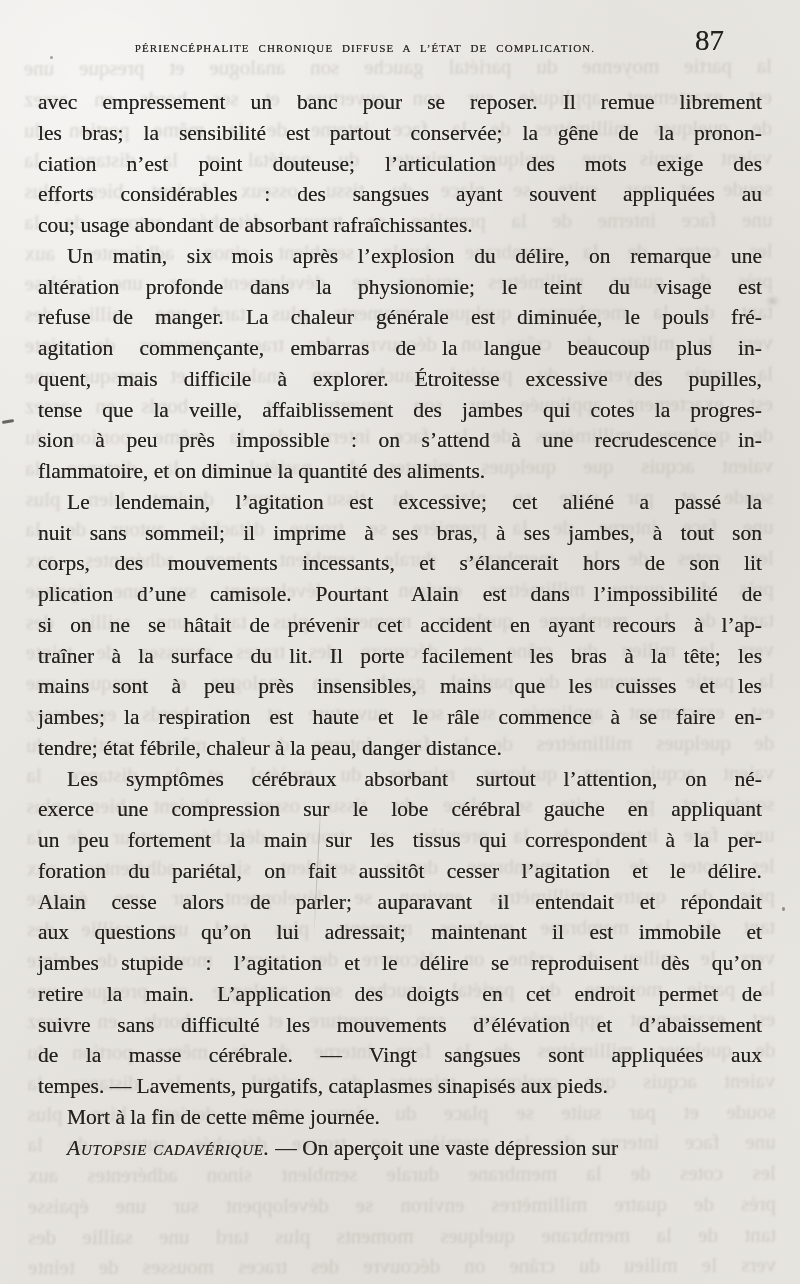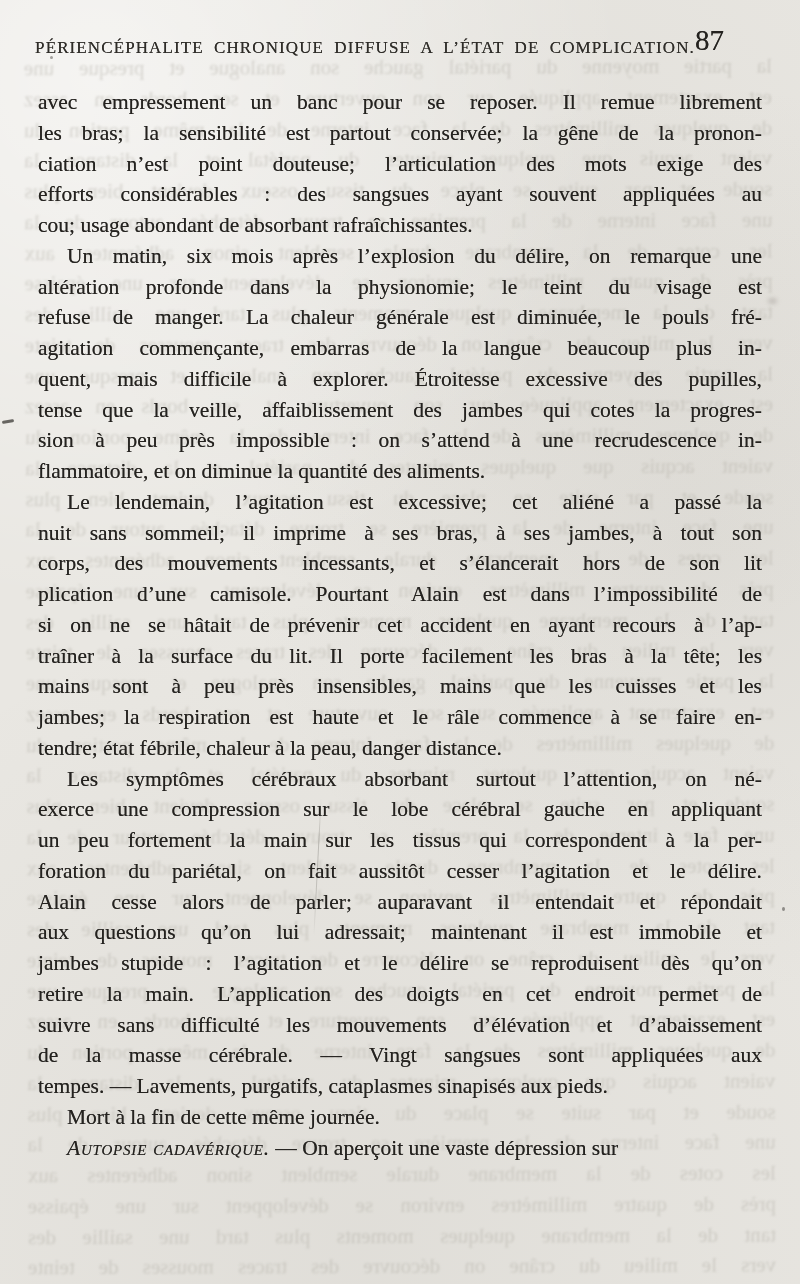--- a/index.html
+++ b/index.html
@@ -22,21 +22,21 @@
   
   .header {
     position: absolute;
     top: 38px;
     left: 0;
     right: 78px;
     text-align: center;
     z-index: 2;
   }
   .running-title {
-    font-size: 17px;
+    font-size: 11px;
     letter-spacing: 1.1px;
     word-spacing: 5px;
     color: #2e2c28;
     text-shadow: 0 0 0.6px rgba(46,44,40,0.8);
     white-space: nowrap;
     margin-left: 8px;
   }
   .page-number {
     position: absolute;
     top: 24px;

